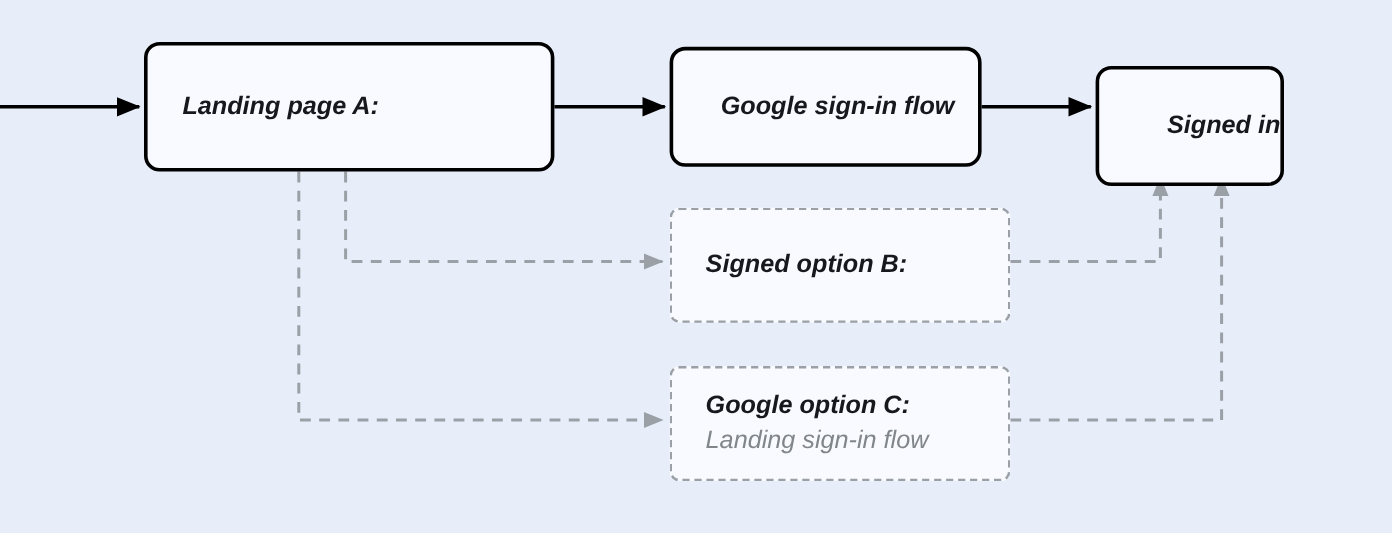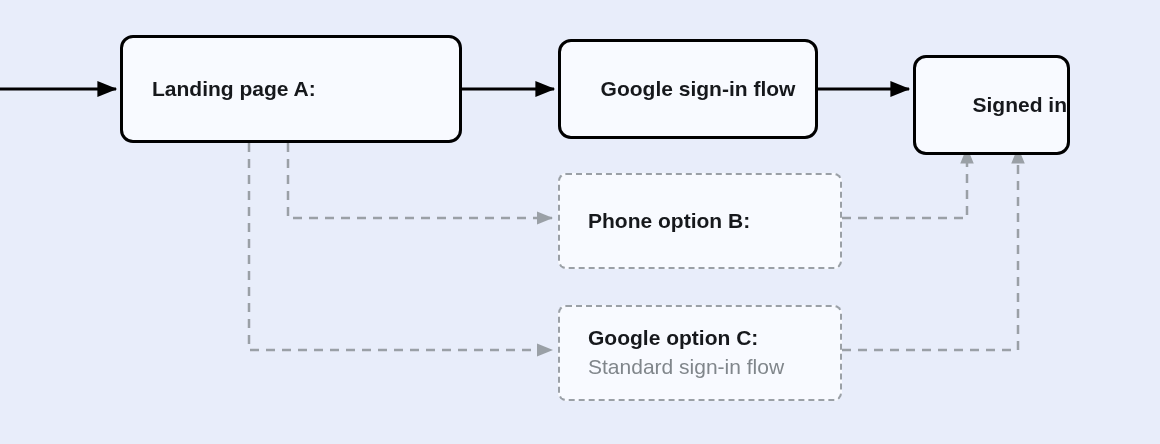--- a/index.html
+++ b/index.html
@@ -10,20 +10,21 @@
     width: 1160px;
     height: 444px;
     background: #e8edfa;
     font-family: "Liberation Sans", sans-serif;
     overflow: hidden;
   }
   #diagram {
     position: relative;
     width: 992px;
     height: 444px;
+    font-style: italic;
   }
   #edges {
     position: absolute;
     left: 0;
     top: 0;
     width: 1160px;
     height: 444px;
   }
   .node {
     position: absolute;
@@ -127,21 +128,21 @@
 
   <div class="node solid" id="node-google-flow">
     <div class="node-line single-line">Google sign-in flow</div>
   </div>
 
   <div class="node solid" id="node-signed-in">
     <div class="node-line single-line">Signed in</div>
   </div>
 
   <div class="node dashed" id="node-backup-b">
-    <div class="node-line title-line">Phone option B:</div>
+    <div class="node-line title-line">Signed option B:</div>
   </div>
 
   <div class="node dashed" id="node-backup-c">
     <div class="node-line title-line">Google option C:</div>
-    <div class="node-line sub-line sub-gray">Standard sign-in flow</div>
+    <div class="node-line sub-line sub-gray">Landing sign-in flow</div>
   </div>
 
 </div>
 
 </body></html>

